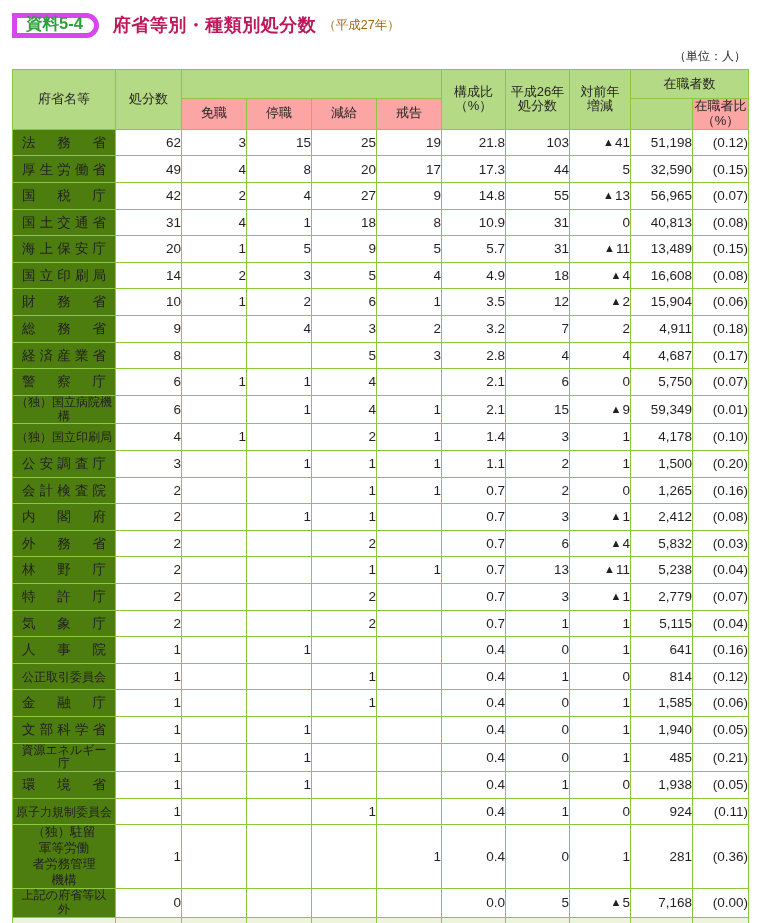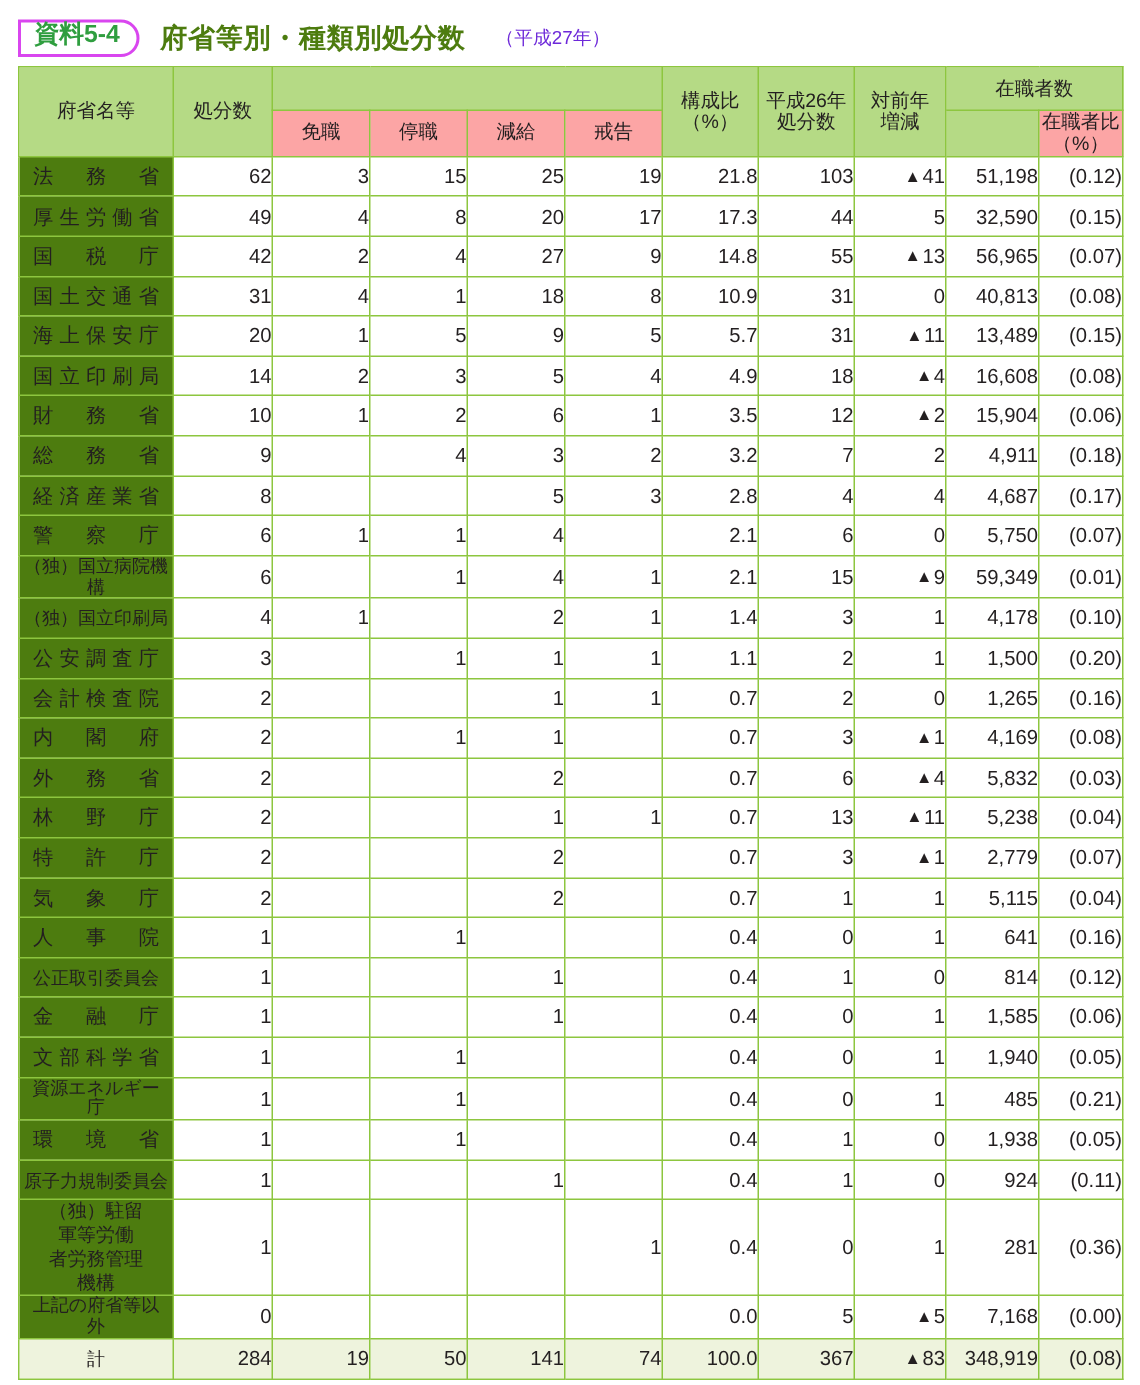--- a/index.html
+++ b/index.html
@@ -29,42 +29,42 @@
     align-items: center;
     height: 38px;
     padding-top: 6px;
   }
   .badge {
     display: inline-flex;
     align-items: center;
     justify-content: center;
     height: 25px;
     padding: 0 11px 4px 9px;
-    border: 2px solid #d946ef;
+    border: 5px solid #d946ef;
     border-radius: 0 14px 14px 0;
     color: #2f9e3f;
     font-size: 16.5px;
     font-weight: bold;
     letter-spacing: 0px;
     line-height: 1;
     box-sizing: border-box;
     background: #fff;
   }
   .title-main {
     margin-left: 14px;
     font-size: 18px;
     font-weight: bold;
     letter-spacing: 0.5px;
-    color: #4d7c0f;
+    color: #be185d;
   }
   .title-sub {
-    margin-left: 20px;
+    margin-left: 7px;
     font-size: 12.5px;
     font-weight: normal;
-    color: #6d28d9;
+    color: #a16207;
   }
 
   
   .unit-note {
     text-align: right;
     font-size: 12px;
     padding-right: 2px;
     margin-top: 4px;
     margin-bottom: 4px;
     color: #231f20;
@@ -152,20 +152,21 @@
 <body>
 
 <div class="page">
 
   <div class="title-row">
     <span class="badge">資料5-4</span>
     <span class="title-main">府省等別・種類別処分数</span>
     <span class="title-sub">（平成27年）</span>
   </div>
 
+  <div class="unit-note">（単位：人）</div>
 
   <table class="data">
     <colgroup>
       <col style="width:103px">
       <col style="width:66px">
       <col style="width:65px">
       <col style="width:65px">
       <col style="width:65px">
       <col style="width:65px">
       <col style="width:64px">
@@ -391,21 +392,21 @@
         <tr>
           <td class="name"><span class="spread">内閣府</span></td>
           <td>2</td>
           <td></td>
           <td>1</td>
           <td>1</td>
           <td></td>
           <td>0.7</td>
           <td>3</td>
           <td><span class="tri">▲</span>1</td>
-          <td>4,169</td>
+          <td>2,412</td>
           <td>(0.08)</td>
         </tr>
         <tr>
           <td class="name"><span class="spread">外務省</span></td>
           <td>2</td>
           <td></td>
           <td></td>
           <td>2</td>
           <td></td>
           <td>0.7</td>

